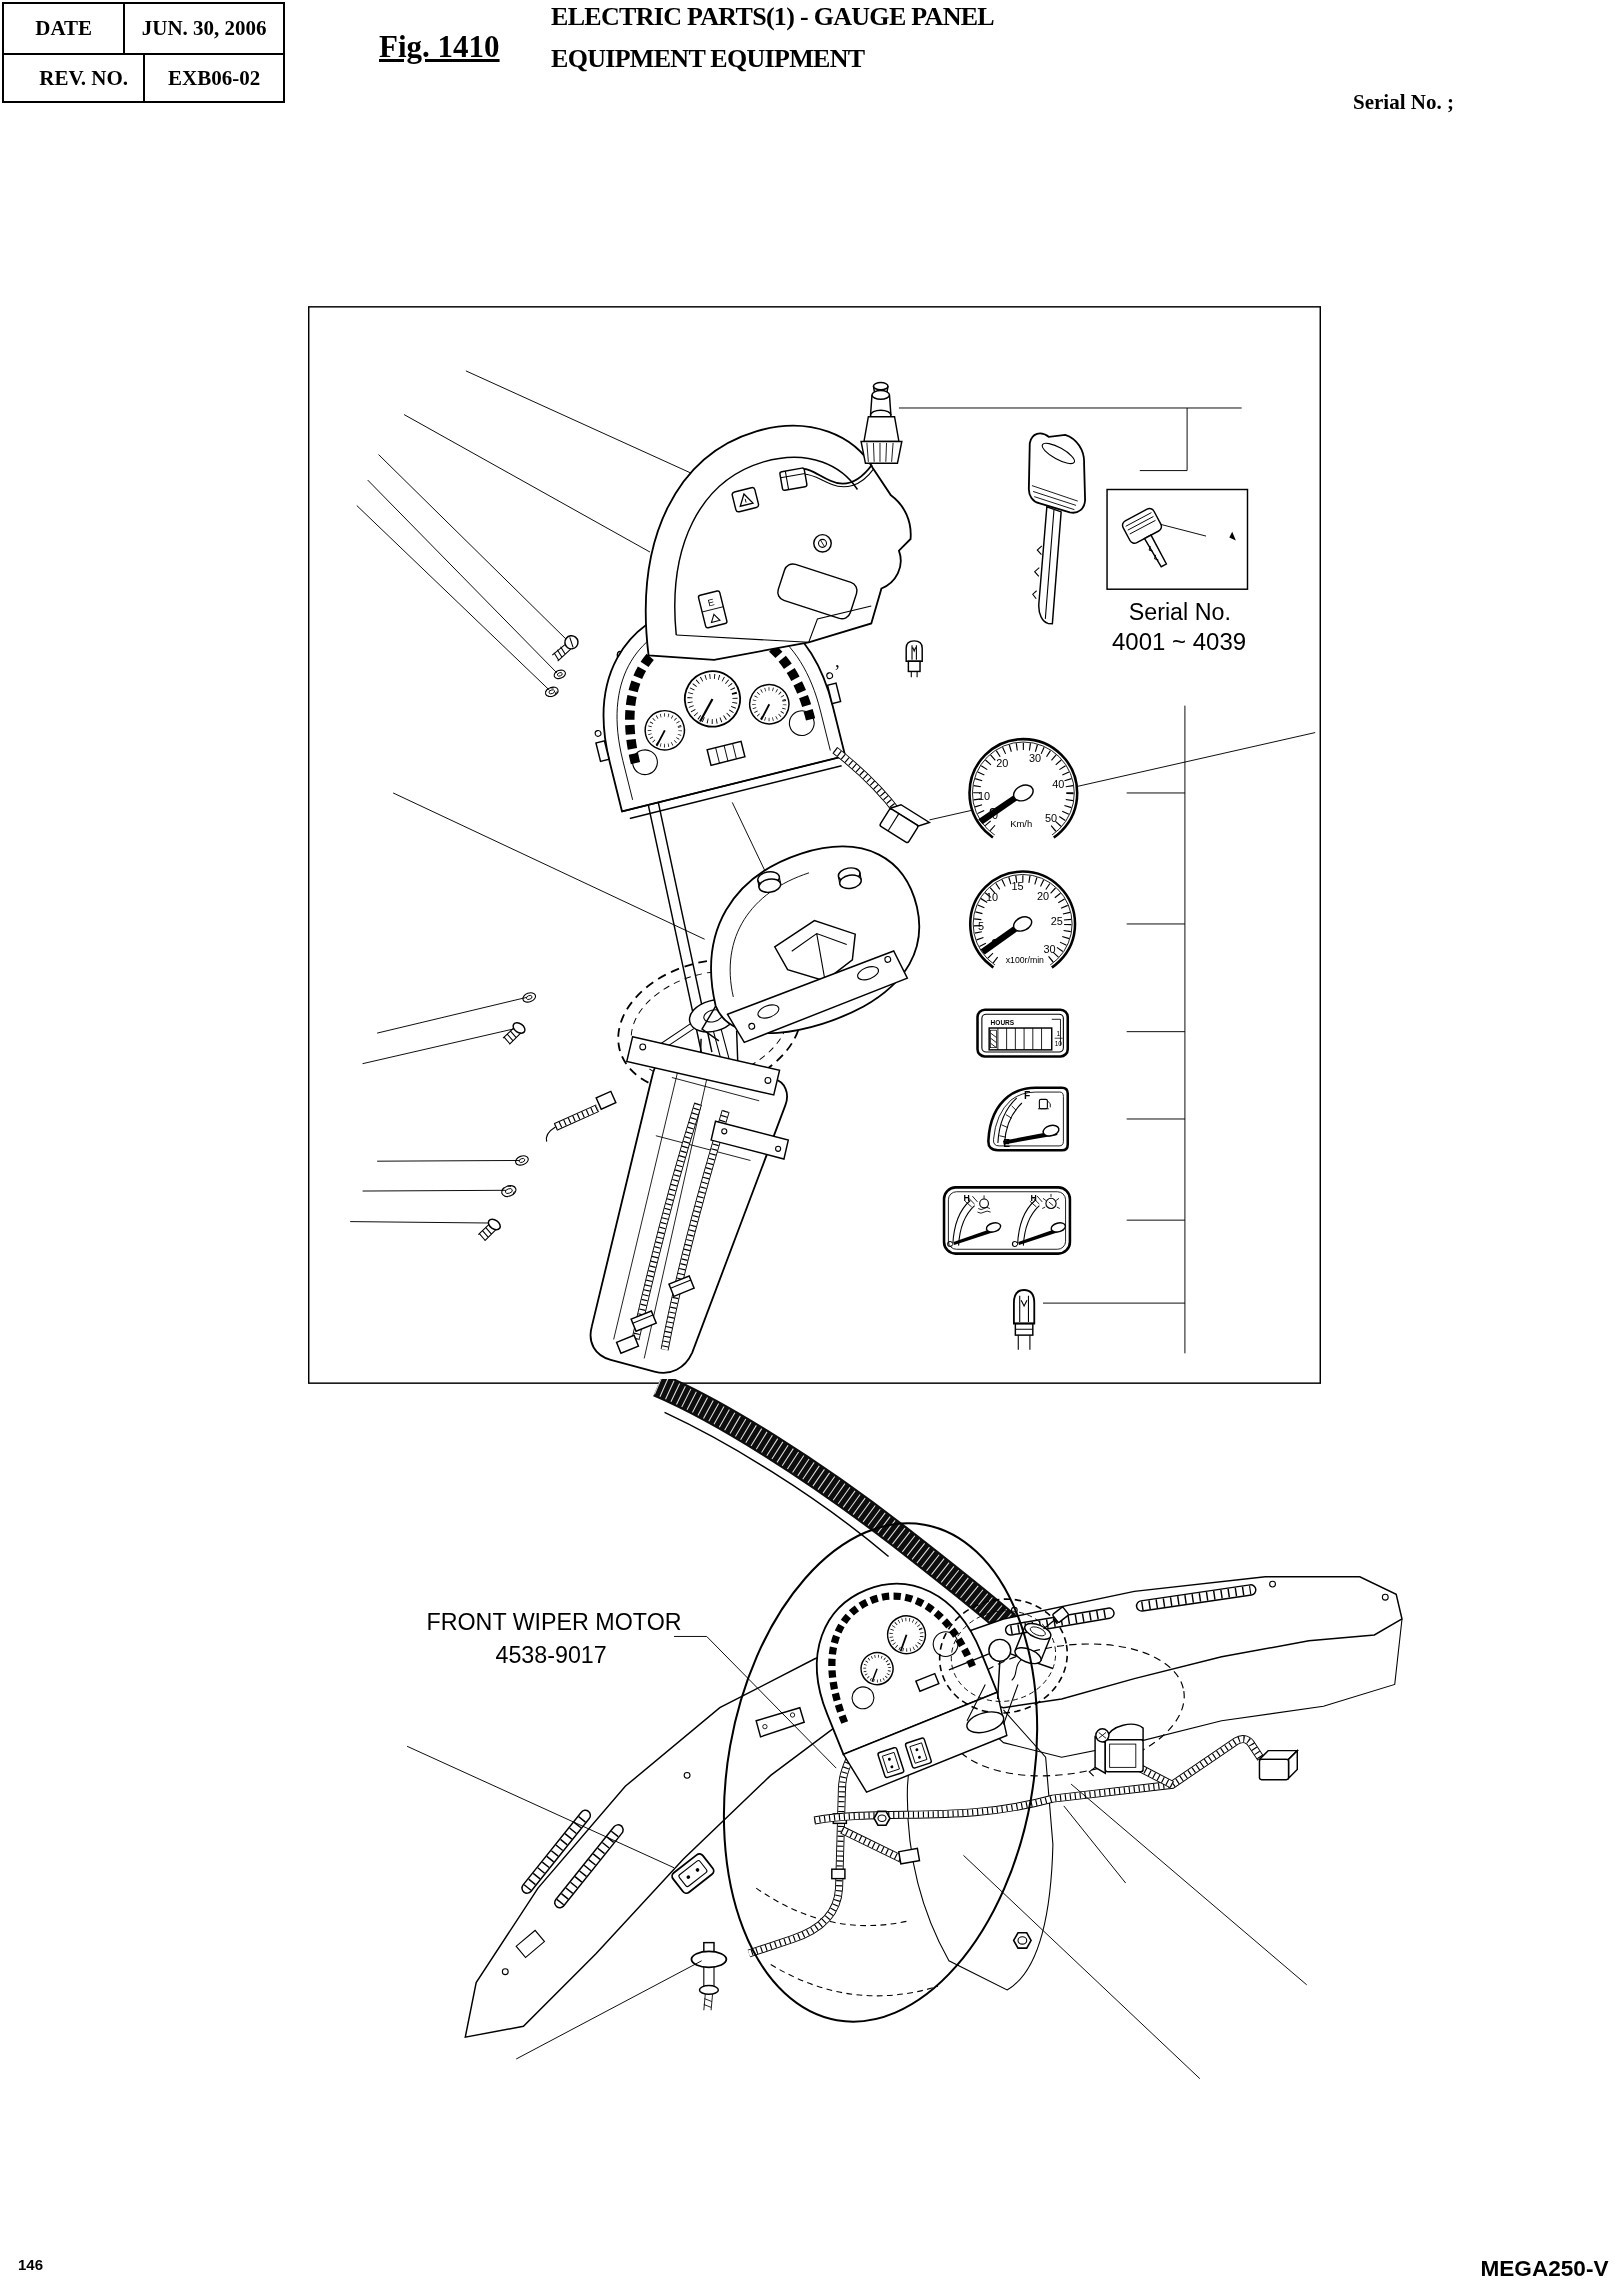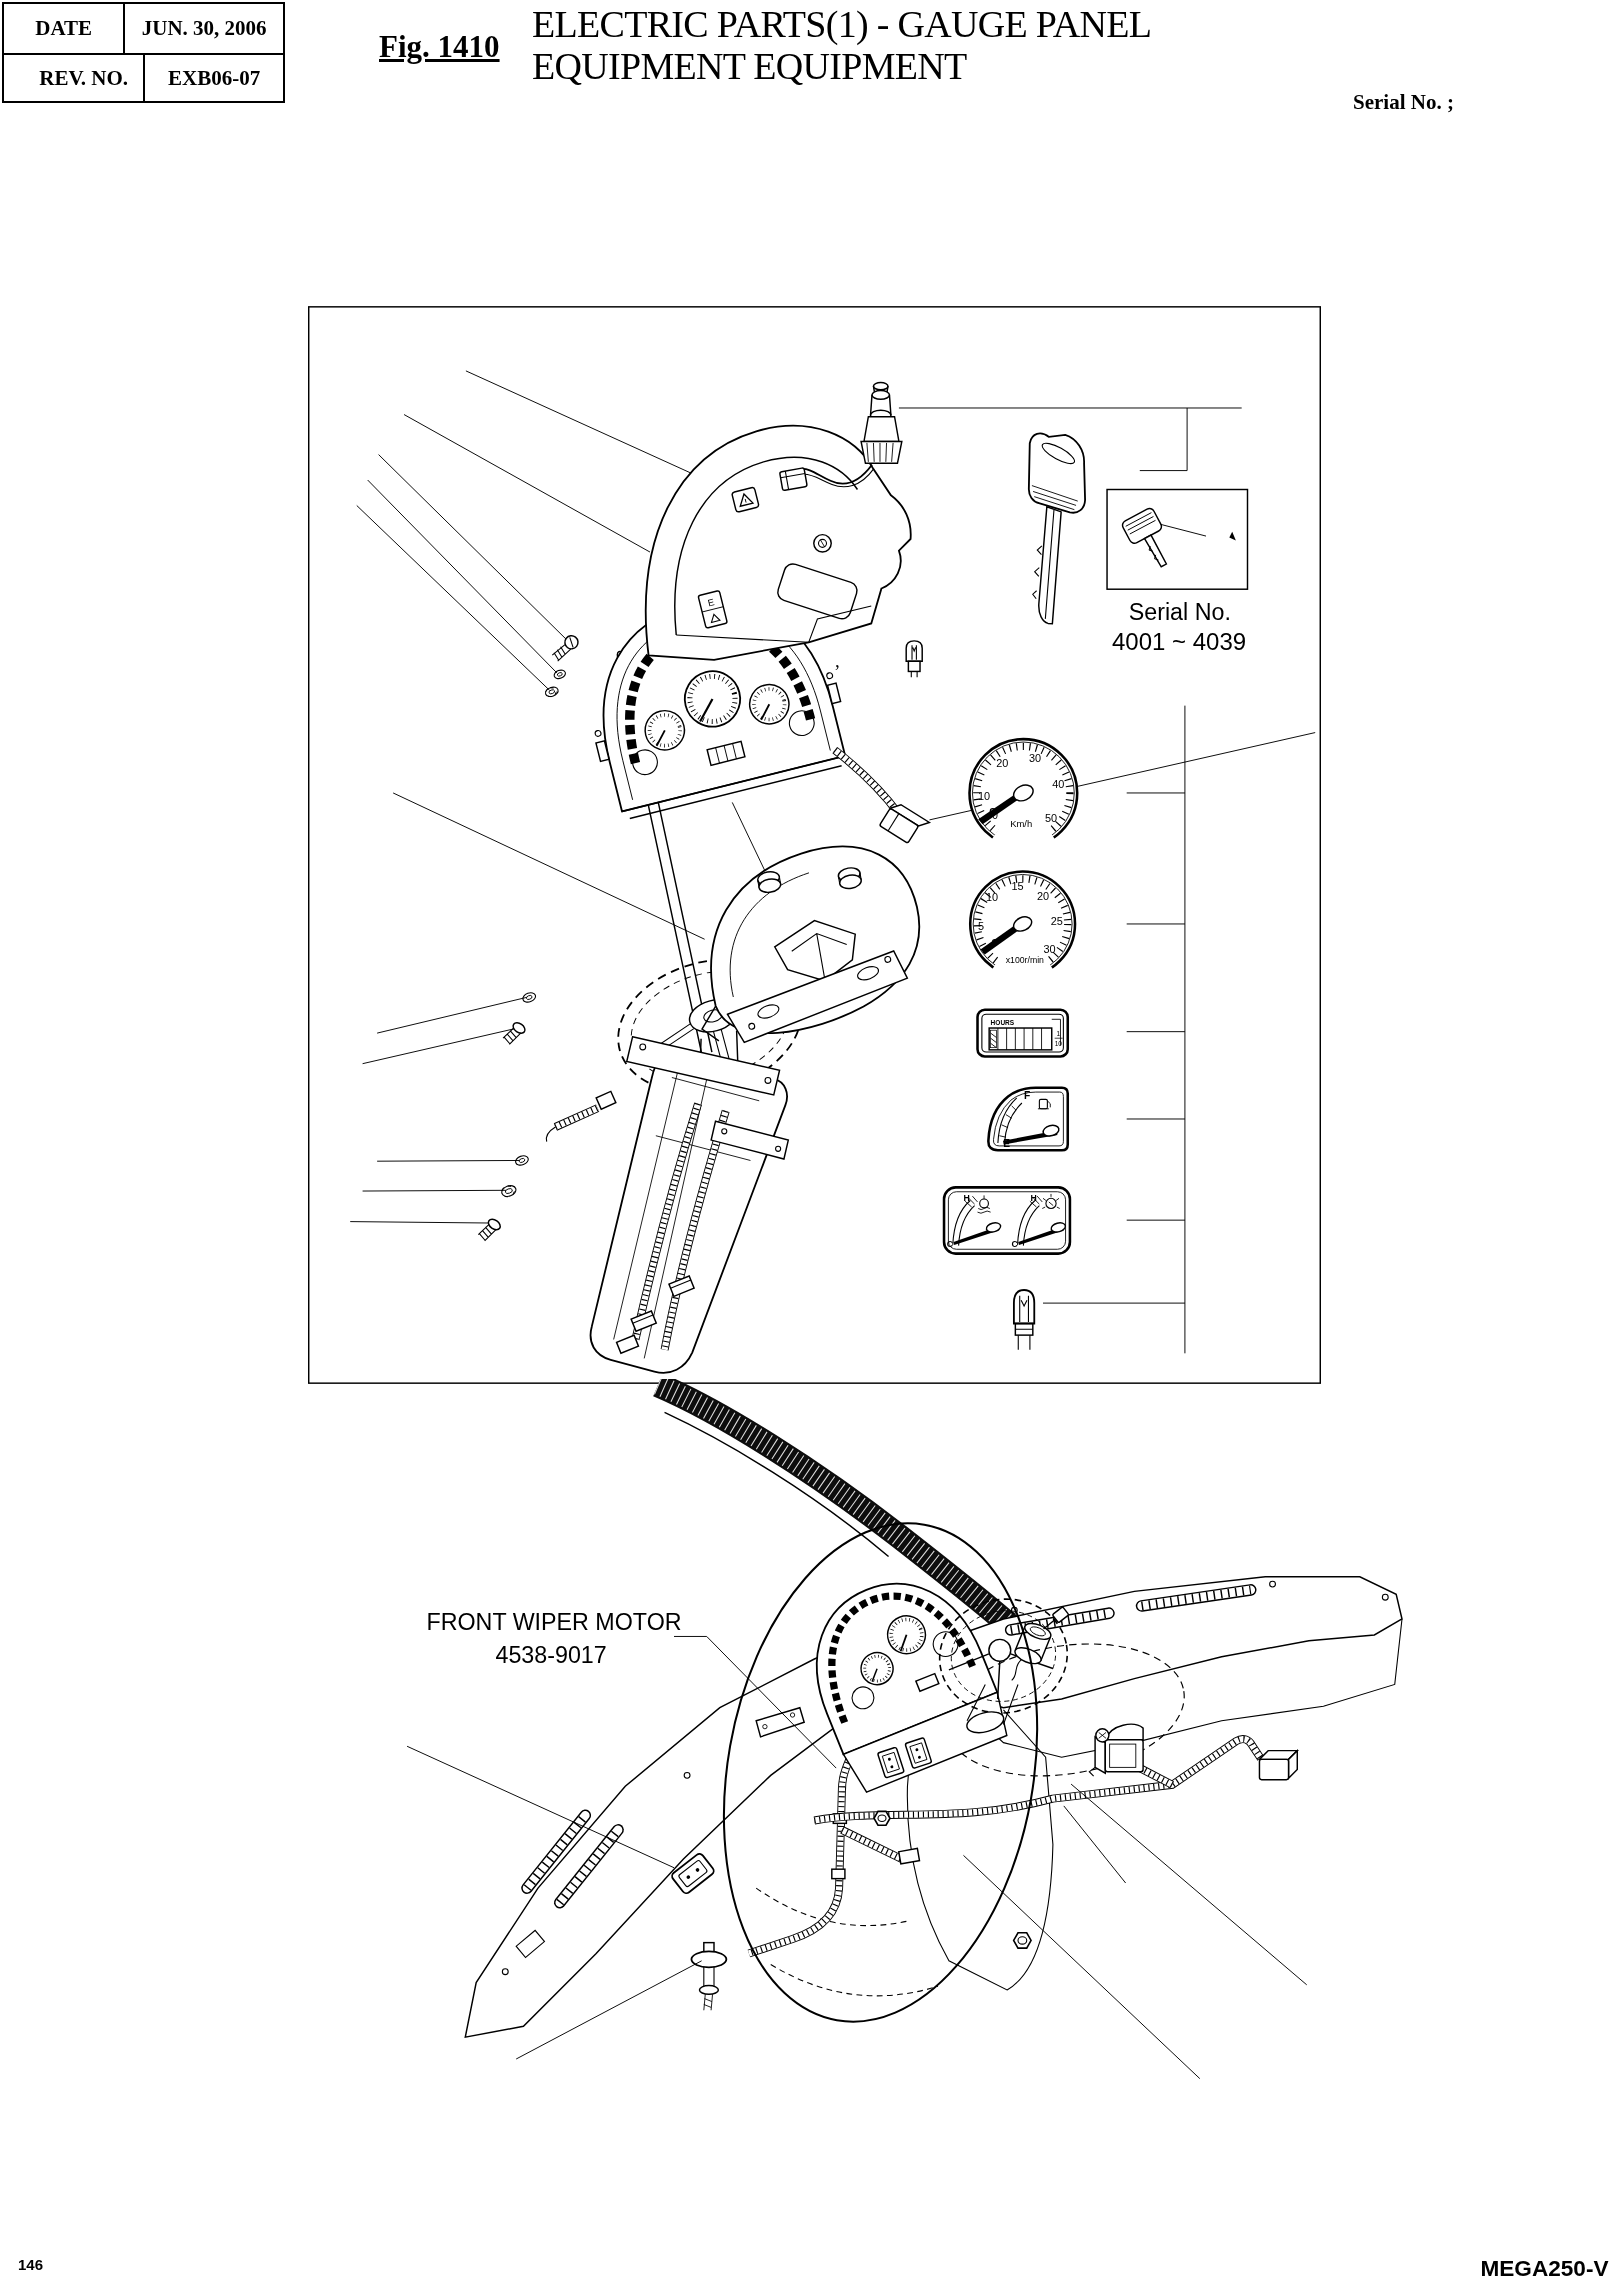--- a/index.html
+++ b/index.html
@@ -8,21 +8,21 @@
   .abs{position:absolute;}
   
   .revtable{left:2.2px;top:2.2px;width:279px;height:97px;border:2.9px solid #000;}
   .revrow{display:flex;height:50%;}
   .revrow+.revrow{border-top:2.2px solid #000;padding-left:20px;}
   .revcell{display:flex;align-items:center;justify-content:center;
            font-weight:bold;font-size:21px;white-space:nowrap;}
   .revcell.c1{width:119px;border-right:2.2px solid #000;}
   .revcell.c2{flex:1;}
   .figno{left:379px;top:29px;font-weight:bold;font-size:31px;text-decoration:underline;}
-  .titleline{left:532px;font-weight:normal;font-size:38px;letter-spacing:-0.7px;white-space:nowrap;}
+  .titleline{left:551px;font-weight:bold;font-size:26px;letter-spacing:-0.7px;white-space:nowrap;}
   .serialnote{left:1353px;top:90px;font-weight:bold;font-size:21px;}
   .pagenum{left:18px;top:2256px;font-family:"Liberation Sans",sans-serif;font-weight:bold;font-size:15px;}
   .model{right:9.5px;top:2256px;font-family:"Liberation Sans",sans-serif;font-weight:bold;font-size:22.6px;margin-left:8px;}
   
   .wfill{fill:#fff;stroke:#000;stroke-width:2.5;}
   .wfill2{fill:#fff;stroke:#000;stroke-width:2;}
   .ln{fill:none;stroke:#000;stroke-width:2;}
   .ln25{fill:none;stroke:#000;stroke-width:2.5;}
   .ln15{fill:none;stroke:#000;stroke-width:1.5;}
   .thin{fill:none;stroke:#000;stroke-width:1.2;}
@@ -40,21 +40,21 @@
 </head>
 <body>
 
 <div class="abs revtable">
   <div class="revrow">
     <div class="revcell c1">DATE</div>
     <div class="revcell c2">JUN. 30, 2006</div>
   </div>
   <div class="revrow">
     <div class="revcell c1">REV. NO.</div>
-    <div class="revcell c2">EXB06-07</div>
+    <div class="revcell c2">EXB06-02</div>
   </div>
 </div>
 <div class="abs figno">Fig. 1410</div>
 <div class="abs titleline" style="top:1.5px;">ELECTRIC PARTS(1) - GAUGE PANEL</div>
 <div class="abs titleline" style="top:44px;">EQUIPMENT EQUIPMENT</div>
 <div class="abs serialnote">Serial No. ;</div>
 
 <svg class="abs" style="left:308px;top:306px;" width="1013" height="1078" viewBox="0 0 1392 1481">
   <rect x="1" y="1" width="1390" height="1479" fill="#fff" stroke="#000" stroke-width="2"></rect>
 

